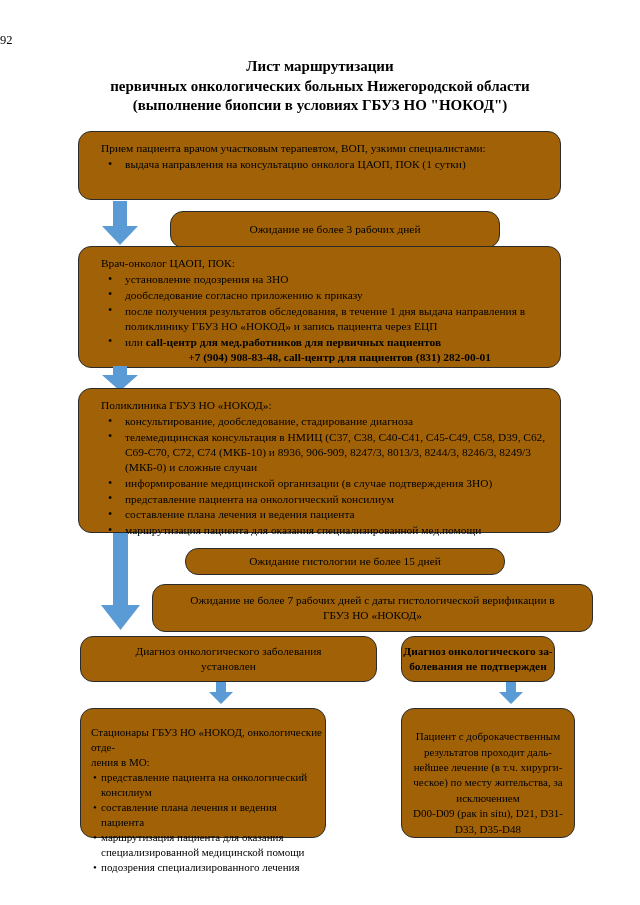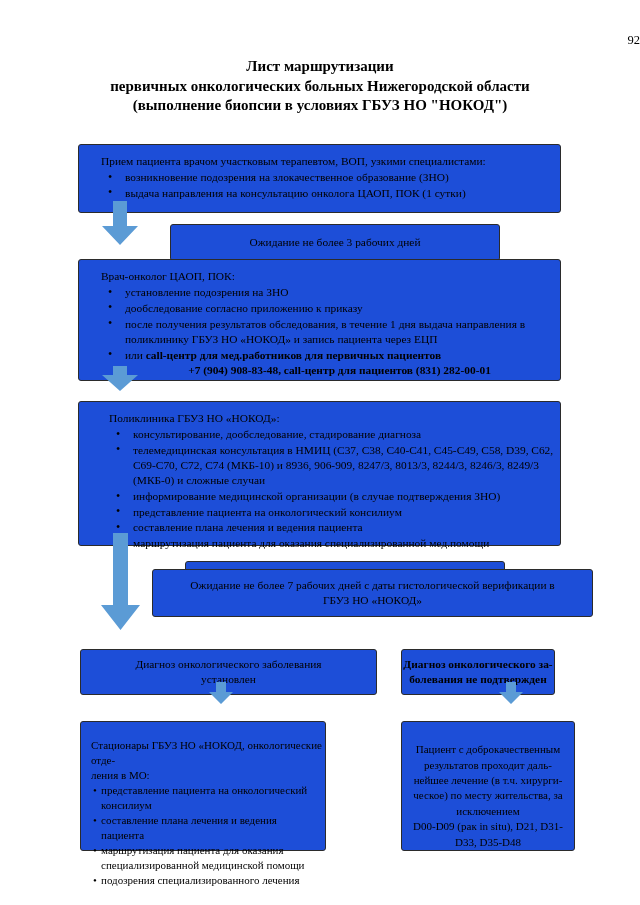--- a/index.html
+++ b/index.html
@@ -22,46 +22,45 @@
     width: 640px;
     height: 905px;
   }
 
   
   .page-number {
     position: absolute;
     top: 33px;
     left: 0;
     width: 640px;
-    text-align: right;
+    text-align: left;
     font-size: 12.5px;
     line-height: 14px;
   }
   .doc-title {
     position: absolute;
     top: 57px;
     left: 0;
     width: 640px;
     text-align: center;
     font-weight: bold;
     font-size: 15px;
     line-height: 19.5px;
   }
   .doc-title .tline { display: block; white-space: nowrap; }
 
   
   .box {
     position: absolute;
     box-sizing: border-box;
     border: 1px solid #2b2b2b;
-    border-radius: 3px;
-    background: #1d4ed8;
+    border-radius: 13px;
+    background: #a16207;
     font-size: 11.4px;
     line-height: 15.2px;
-    margin-top: 13px;
   }
   .box.centered {
     text-align: center;
     display: flex;
     align-items: center;
     justify-content: center;
   }
   .box .inner { width: 100%; }
 
   .box-head {
@@ -126,21 +125,20 @@
   <div class="doc-title">
     <span class="tline">Лист маршрутизации</span>
     <span class="tline">первичных онкологических больных Нижегородской области</span>
     <span class="tline">(выполнение биопсии в условиях ГБУЗ НО "НОКОД")</span>
   </div>
 
   <div class="box" style="left:78px; top:131px; width:483px; height:69px; padding-top:9px;">
     <div class="inner">
       <span class="box-head">Прием пациента врачом участковым терапевтом, ВОП, узкими специалистами:</span>
       <ul class="bul">
-        <li>возникновение подозрения на злокачественное образование (ЗНО)</li>
         <li>выдача направления на консультацию онколога ЦАОП, ПОК (1 сутки)</li>
       </ul>
     </div>
   </div>
 
   <div class="arrow" style="left:100px; top:201px;">
     <svg width="40" height="45" viewBox="0 0 40 45" aria-hidden="true">
       <polygon points="13,0 27,0 27,25 38,25 20,44 2,25 13,25" fill="#5B9BD5"></polygon>
     </svg>
   </div>
@@ -161,21 +159,21 @@
       </ul>
     </div>
   </div>
 
   <div class="arrow" style="left:100px; top:366px;">
     <svg width="40" height="26" viewBox="0 0 40 26" aria-hidden="true">
       <polygon points="13,0 27,0 27,9 38,9 20,25 2,9 13,9" fill="#5B9BD5"></polygon>
     </svg>
   </div>
 
-  <div class="box" style="left:78px; top:388px; width:483px; height:145px; padding-top:9px;padding-left:8px;">
+  <div class="box" style="left:78px; top:388px; width:483px; height:145px; padding-top:9px;">
     <div class="inner">
       <span class="box-head">Поликлиника ГБУЗ НО «НОКОД»:</span>
       <ul class="bul">
         <li>консультирование, дообследование, стадирование диагноза</li>
         <li>телемедицинская консультация в НМИЦ (С37, С38, С40-С41, С45-С49, С58, D39, С62, С69-С70, С72, С74 (МКБ-10) и 8936, 906-909, 8247/3, 8013/3, 8244/3, 8246/3, 8249/3 (МКБ-0) и сложные случаи</li>
         <li>информирование медицинской организации (в случае подтверждения ЗНО)</li>
         <li>представление пациента на онкологический консилиум</li>
         <li>составление плана лечения и ведения пациента</li>
         <li>маршрутизация пациента для оказания специализированной мед.помощи</li>
       </ul>
@@ -185,21 +183,21 @@
   <div class="arrow" style="left:100px; top:533px;">
     <svg width="42" height="98" viewBox="0 0 42 98" aria-hidden="true">
       <polygon points="13,0 28,0 28,72 40,72 20.5,97 1,72 13,72" fill="#5B9BD5"></polygon>
     </svg>
   </div>
 
   <div class="box centered" style="left:185px; top:548px; width:320px; height:27px;">
     <div class="inner">Ожидание гистологии не более 15 дней</div>
   </div>
 
-  <div class="box centered" style="left:152px; top:556px; width:441px; height:48px;">
+  <div class="box centered" style="left:152px; top:584px; width:441px; height:48px;">
     <div class="inner">
       <div>Ожидание не более 7 рабочих дней с даты гистологической верификации в</div>
       <div>ГБУЗ НО «НОКОД»</div>
     </div>
   </div>
 
   <div class="box centered" style="left:80px; top:636px; width:297px; height:46px;">
     <div class="inner">
       <div>Диагноз онкологического заболевания</div>
       <div>установлен</div>

